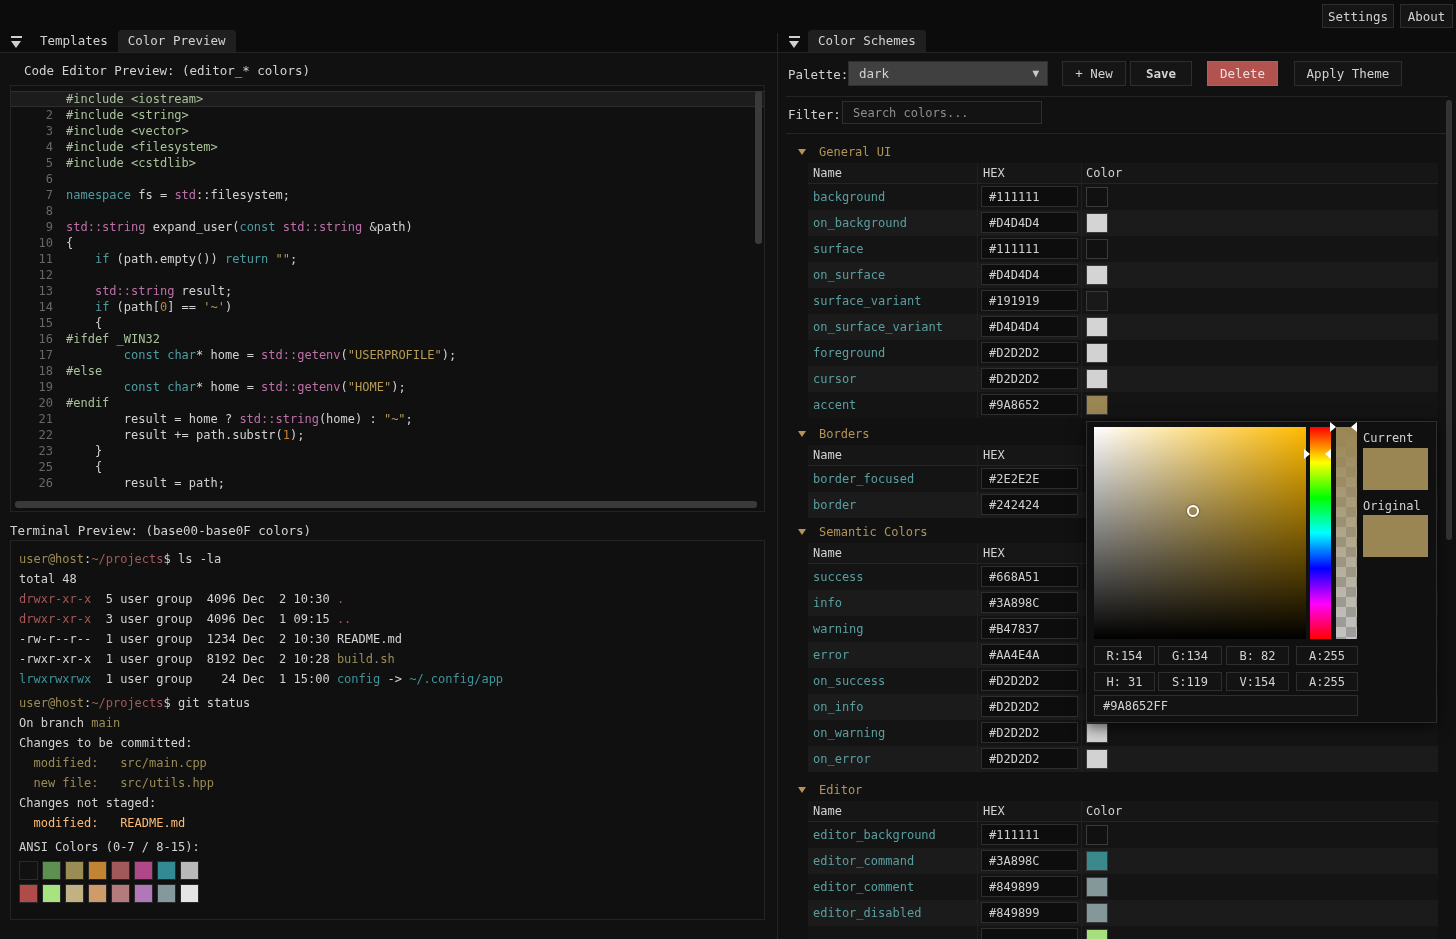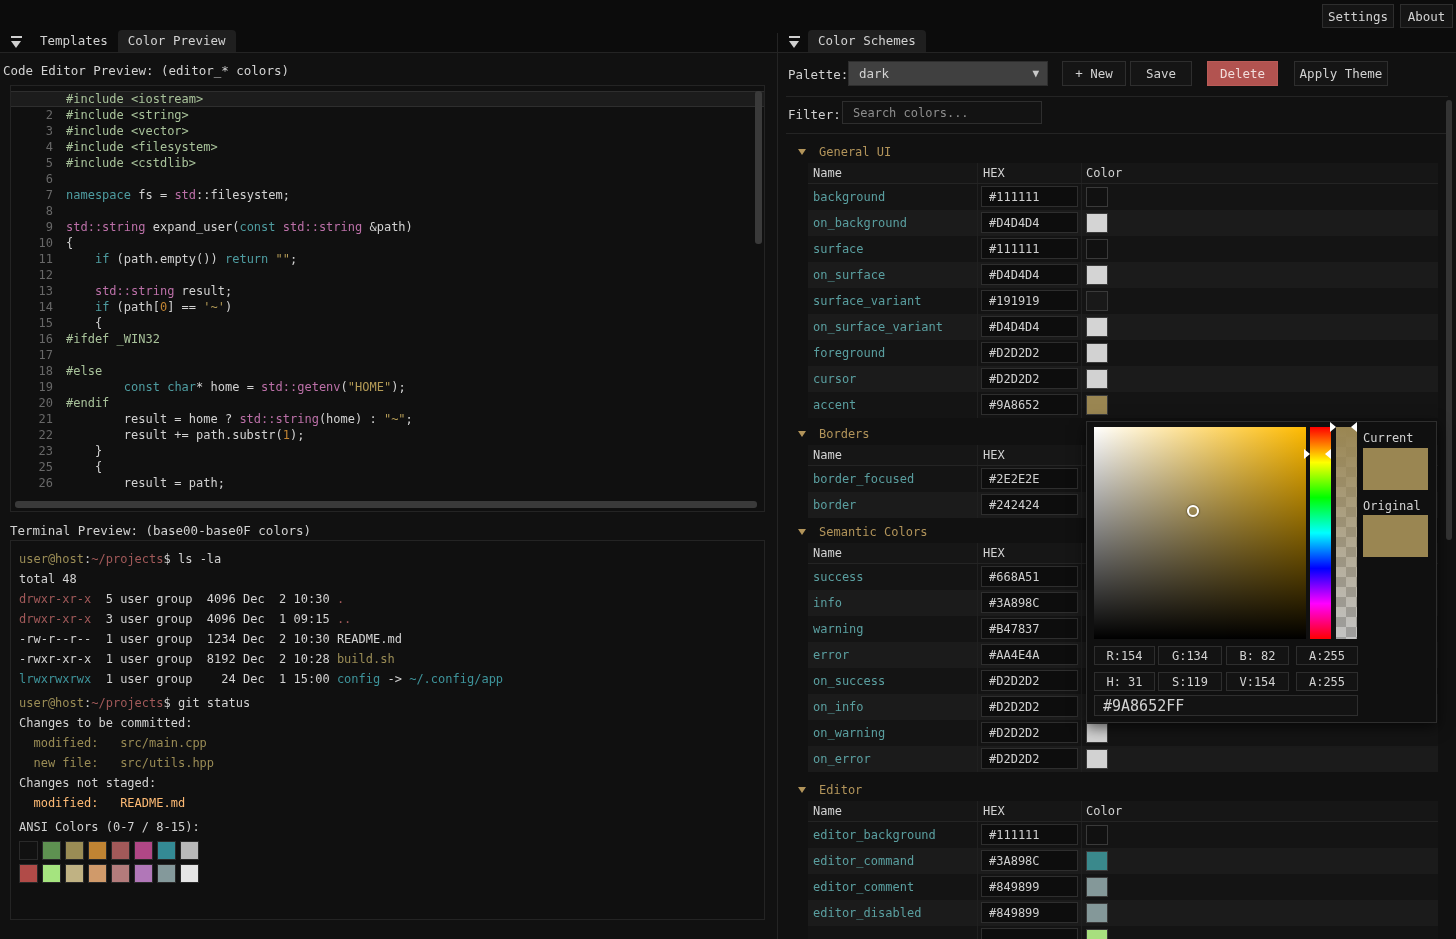--- a/index.html
+++ b/index.html
@@ -82,21 +82,21 @@
       linear-gradient(45deg,#9e9e9e 25%,#c4c4c4 25%,#c4c4c4 75%,#9e9e9e 75%);
     background-size:100% 100%,20px 20px,20px 20px;background-position:0 0,0 0,10px 10px;}
   .arr{position:absolute;width:0;height:0;border-top:5px solid transparent;border-bottom:5px solid transparent;}
   .arr.r{border-left:6px solid #fff;}
   .arr.l{border-right:6px solid #fff;}
   .pick-label{position:absolute;font-size:12px;color:#d2d2d2;white-space:pre;}
   .pick-swatch{position:absolute;width:65px;height:42px;background:#9a8652;}
   .numbox{position:absolute;height:19px;box-sizing:border-box;background:#131313;border:1px solid #2e2e2e;
     font-size:12px;color:#d2d2d2;display:flex;align-items:center;justify-content:center;white-space:pre;cursor:ew-resize;}
   .hexbox{position:absolute;left:7px;top:273px;width:264px;height:21px;box-sizing:border-box;background:#131313;
-    border:1px solid #2e2e2e;color:#d2d2d2;font-family:inherit;font-size:15px;padding:0 0 0 8px;outline:none;}
+    border:1px solid #2e2e2e;color:#d2d2d2;font-family:inherit;font-size:12px;padding:0 0 0 8px;outline:none;}
 </style>
 </head>
 <body>
 
 <div class="app">
 
   <button class="btn" style="left:1322px;top:4px;width:72px;height:24px;">Settings</button>
   <button class="btn" style="left:1400px;top:4px;width:53px;height:24px;">About</button>
 
   <div class="panelbg" style="left:0;top:52px;width:777px;height:887px;"></div>
@@ -106,41 +106,41 @@
   <div class="tabbar" style="left:0;top:32px;width:777px;">
     <div class="collapse">
         <span class="cbar"></span>
         <span class="ctri"></span>
       </div>
     <div class="tab">Templates</div>
     <div class="tab sel">Color Preview</div>
   </div>
   <div class="tabbar-border" style="left:0;top:52px;width:777px;"></div>
 
-  <div class="lbl" style="left:3px;top:63px;">Code Editor Preview: (editor_* colors)</div>
+  <div class="lbl" style="left:24px;top:63px;">Code Editor Preview: (editor_* colors)</div>
 
   <div class="previewbox" style="left:10px;top:85px;width:755px;height:427px;">
     <div id="code-lines" style="padding-top:5px;">
         <div class="cl cur"><span class="lnum"></span><span class="ltext"><span class="c-pp">#include &lt;iostream&gt;</span></span></div>
         <div class="cl"><span class="lnum">2</span><span class="ltext"><span class="c-pp">#include &lt;string&gt;</span></span></div>
         <div class="cl"><span class="lnum">3</span><span class="ltext"><span class="c-pp">#include &lt;vector&gt;</span></span></div>
         <div class="cl"><span class="lnum">4</span><span class="ltext"><span class="c-pp">#include &lt;filesystem&gt;</span></span></div>
         <div class="cl"><span class="lnum">5</span><span class="ltext"><span class="c-pp">#include &lt;cstdlib&gt;</span></span></div>
         <div class="cl"><span class="lnum">6</span><span class="ltext"></span></div>
         <div class="cl"><span class="lnum">7</span><span class="ltext"><span class="c-kw">namespace</span><span class="c-tx"> fs = </span><span class="c-ty">std</span><span class="c-tx">::filesystem;</span></span></div>
         <div class="cl"><span class="lnum">8</span><span class="ltext"></span></div>
         <div class="cl"><span class="lnum">9</span><span class="ltext"><span class="c-ty">std::string</span><span class="c-tx"> expand_user(</span><span class="c-kw">const</span><span class="c-tx"> </span><span class="c-ty">std::string</span><span class="c-tx"> &amp;path)</span></span></div>
         <div class="cl"><span class="lnum">10</span><span class="ltext"><span class="c-tx">{</span></span></div>
         <div class="cl"><span class="lnum">11</span><span class="ltext"><span class="c-tx">    </span><span class="c-kw">if</span><span class="c-tx"> (path.empty()) </span><span class="c-kw">return</span><span class="c-tx"> </span><span class="c-st">""</span><span class="c-tx">;</span></span></div>
         <div class="cl"><span class="lnum">12</span><span class="ltext"></span></div>
         <div class="cl"><span class="lnum">13</span><span class="ltext"><span class="c-tx">    </span><span class="c-ty">std::string</span><span class="c-tx"> result;</span></span></div>
         <div class="cl"><span class="lnum">14</span><span class="ltext"><span class="c-tx">    </span><span class="c-kw">if</span><span class="c-tx"> (path[</span><span class="c-nm">0</span><span class="c-tx">] == </span><span class="c-st">'~'</span><span class="c-tx">)</span></span></div>
         <div class="cl"><span class="lnum">15</span><span class="ltext"><span class="c-tx">    {</span></span></div>
         <div class="cl"><span class="lnum">16</span><span class="ltext"><span class="c-pp">#ifdef _WIN32</span></span></div>
-        <div class="cl"><span class="lnum">17</span></div>
+        <div class="cl"><span class="lnum">17</span><span class="ltext"><span class="c-tx">        </span><span class="c-kw">const</span><span class="c-tx"> </span><span class="c-kw">char</span><span class="c-tx">* home = </span><span class="c-ty">std::getenv</span><span class="c-tx">(</span><span class="c-st">"USERPROFILE"</span><span class="c-tx">);</span></span></div>
         <div class="cl"><span class="lnum">18</span><span class="ltext"><span class="c-pp">#else</span></span></div>
         <div class="cl"><span class="lnum">19</span><span class="ltext"><span class="c-tx">        </span><span class="c-kw">const</span><span class="c-tx"> </span><span class="c-kw">char</span><span class="c-tx">* home = </span><span class="c-ty">std::getenv</span><span class="c-tx">(</span><span class="c-st">"HOME"</span><span class="c-tx">);</span></span></div>
         <div class="cl"><span class="lnum">20</span><span class="ltext"><span class="c-pp">#endif</span></span></div>
         <div class="cl"><span class="lnum">21</span><span class="ltext"><span class="c-tx">        result = home ? </span><span class="c-ty">std::string</span><span class="c-tx">(home) : </span><span class="c-st">"~"</span><span class="c-tx">;</span></span></div>
         <div class="cl"><span class="lnum">22</span><span class="ltext"><span class="c-tx">        result += path.substr(</span><span class="c-nm">1</span><span class="c-tx">);</span></span></div>
         <div class="cl"><span class="lnum">23</span><span class="ltext"><span class="c-tx">    }</span></span></div>
         <div class="cl"><span class="lnum">25</span><span class="ltext"><span class="c-tx">    {</span></span></div>
         <div class="cl"><span class="lnum">26</span><span class="ltext"><span class="c-tx">        result = path;</span></span></div>
       </div>
     <div class="sbar" style="right:2px;top:5px;width:7px;height:153px;"></div>
@@ -152,20 +152,21 @@
   <div class="previewbox" style="left:10px;top:540px;width:755px;height:380px;">
     <div id="term-lines" style="padding-top:8px;">
         <div class="tl"><span class="t-g">user@host</span><span class="t-w">:</span><span class="t-r">~/projects</span><span class="t-w">$ ls -la</span></div>
         <div class="tl"><span class="t-w">total 48</span></div>
         <div class="tl"><span class="t-r">drwxr-xr-x</span><span class="t-w">  5 user group  4096 Dec  2 10:30 </span><span class="t-r">.</span></div>
         <div class="tl"><span class="t-r">drwxr-xr-x</span><span class="t-w">  3 user group  4096 Dec  1 09:15 </span><span class="t-r">..</span></div>
         <div class="tl"><span class="t-w">-rw-r--r--  1 user group  1234 Dec  2 10:30 README.md</span></div>
         <div class="tl"><span class="t-w">-rwxr-xr-x  1 user group  8192 Dec  2 10:28 </span><span class="t-g">build.sh</span></div>
         <div class="tl"><span class="t-c">lrwxrwxrwx</span><span class="t-w">  1 user group    24 Dec  1 15:00 </span><span class="t-c">config</span><span class="t-w"> -&gt; </span><span class="t-c">~/.config/app</span></div>
         <div class="tl gap"><span class="t-g">user@host</span><span class="t-w">:</span><span class="t-r">~/projects</span><span class="t-w">$ git status</span></div>
+        <div class="tl"><span class="t-w">On branch </span><span class="t-g">main</span></div>
         <div class="tl"><span class="t-w">Changes to be committed:</span></div>
         <div class="tl"><span class="t-g">  modified:   src/main.cpp</span></div>
         <div class="tl"><span class="t-g">  new file:   src/utils.hpp</span></div>
         <div class="tl"><span class="t-w">Changes not staged:</span></div>
         <div class="tl"><span class="t-gr">  modified:   README.md</span></div>
         <div class="tl gap"><span class="t-w">ANSI Colors (0-7 / 8-15):</span></div>
       </div>
     <div id="ansi1" class="ansi-row">
         <div class="ansi-sw" style="background: rgb(17, 17, 17);"></div>
         <div class="ansi-sw" style="background: rgb(94, 145, 81);"></div>
@@ -196,23 +197,23 @@
     <div class="tab sel">Color Schemes</div>
   </div>
   <div class="tabbar-border" style="left:778px;top:52px;width:678px;"></div>
 
   <div class="lbl" style="left:788px;top:67px;">Palette:</div>
   <div class="dropdown">
     <span class="val">dark</span>
     <span class="arrow">▼</span>
   </div>
   <button class="btn" style="left:1062px;top:61px;width:64px;height:25px;">+ New</button>
-  <button class="btn" style="left:1130px;top:61px;width:62px;height:25px;">Save</button>
+  <button class="btn" style="left:1130px;top:61px;width:62px;height:25px;font-weight:bold;">Save</button>
   <button class="btn danger" style="left:1207px;top:61px;width:71px;height:25px;">Delete</button>
-  <button class="btn" style="left:1294px;top:61px;width:94px;height:25px;">Apply Theme</button>
+  <button class="btn" style="left:1294px;top:61px;width:108px;height:25px;">Apply Theme</button>
 
   <div class="hdivider" style="top:96px;"></div>
 
   <div class="lbl" style="left:788px;top:107px;">Filter:</div>
   <input class="txtinput" style="left: 842px; top: 101px; width: 200px; height: 23px;" type="text" placeholder="Search colors...">
 
   <div class="hdivider" style="top:133px;"></div>
 
   <div class="section" id="sec0" style="top:141px;">
       <div class="sec-head">

